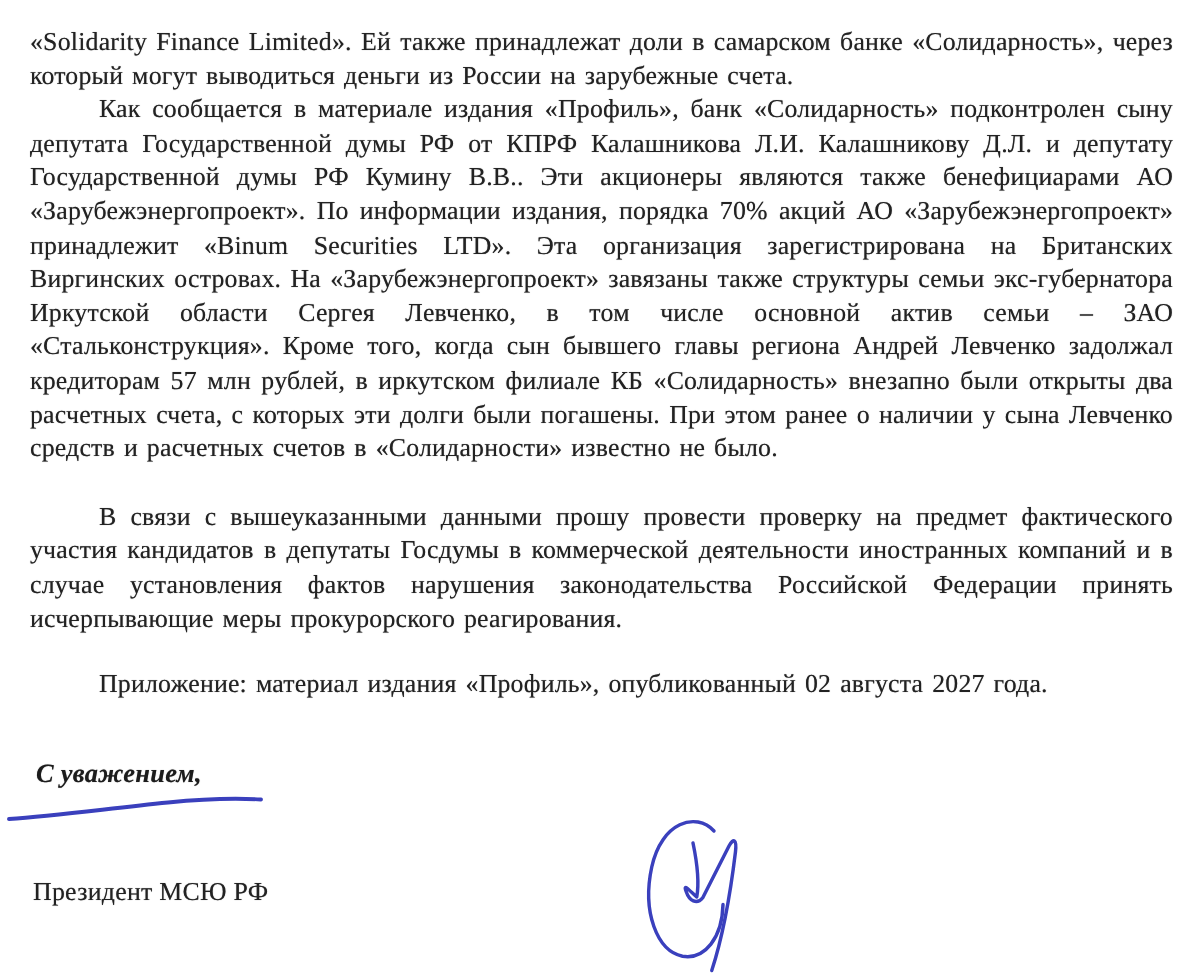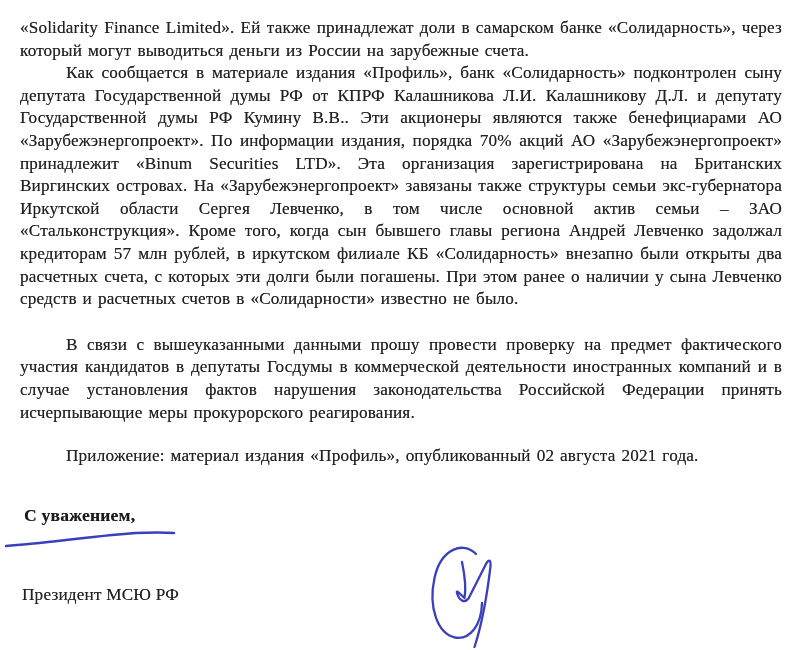--- a/index.html
+++ b/index.html
@@ -41,20 +41,21 @@
   }
   .para.indent { text-indent: 46px; }
   .para.request { margin-top: 23px; }
   .para.attachment { margin-top: 21px; text-align: left; }
   .closing {
     position: absolute;
     top: 505px;
     left: 24px;
     font-size: 17.6px;
     font-weight: bold;
+    font-style: italic;
     letter-spacing: 0.2px;
     color: #1c1c1c;
     text-shadow: 0 0 0.55px rgba(25,25,25,0.6);
   }
   .pen-underline {
     position: absolute;
     top: 527px;
     left: 2px;
   }
   .sig-row {
@@ -83,21 +84,21 @@
 </style>
 </head>
 <body>
 
 <div class="page">
 
   <div class="text-flow">
     <p class="para">«Solidarity Finance Limited». Ей также принадлежат доли в самарском банке «Солидарность», через который могут выводиться деньги из России на зарубежные счета.</p>
     <p class="para indent">Как сообщается в материале издания «Профиль», банк «Солидарность» подконтролен сыну депутата Государственной думы РФ от КПРФ Калашникова Л.И. Калашникову Д.Л.  и депутату Государственной думы РФ  Кумину В.В.. Эти акционеры являются также бенефициарами АО «Зарубежэнергопроект». По информации издания, порядка 70% акций АО «Зарубежэнергопроект» принадлежит «Binum Securities LTD». Эта организация зарегистрирована на Британских Виргинских островах. На «Зарубежэнергопроект» завязаны также структуры семьи экс-губернатора Иркутской области Сергея Левченко, в том числе основной актив семьи – ЗАО «Стальконструкция». Кроме того, когда сын бывшего главы региона Андрей Левченко задолжал кредиторам 57 млн рублей, в иркутском филиале КБ «Солидарность» внезапно были открыты два расчетных счета, с которых эти долги были погашены. При этом ранее о наличии у сына Левченко средств и расчетных счетов в «Солидарности» известно не было.</p>
     <p class="para indent request">В связи с вышеуказанными данными прошу провести проверку на предмет фактического участия кандидатов  в депутаты Госдумы в коммерческой деятельности иностранных компаний и в случае установления фактов нарушения законодательства Российской Федерации принять исчерпывающие меры прокурорского реагирования.</p>
-    <p class="para indent attachment">Приложение: материал издания «Профиль», опубликованный 02 августа 2021 года.</p>
+    <p class="para indent attachment">Приложение: материал издания «Профиль», опубликованный 02 августа 2027 года.</p>
   </div>
 
   <div class="closing">С уважением,</div>
 
   <svg class="pen-underline" width="180" height="24" viewBox="0 0 180 24">
     <path d="M 4 19 C 35 17 70 12 110 8 C 135 5.5 155 5 172 6" stroke-width="2.6" stroke="#3a40bd"></path>
   </svg>
 
   <div class="sig-row">
     <span>Президент МСЮ РФ</span>

